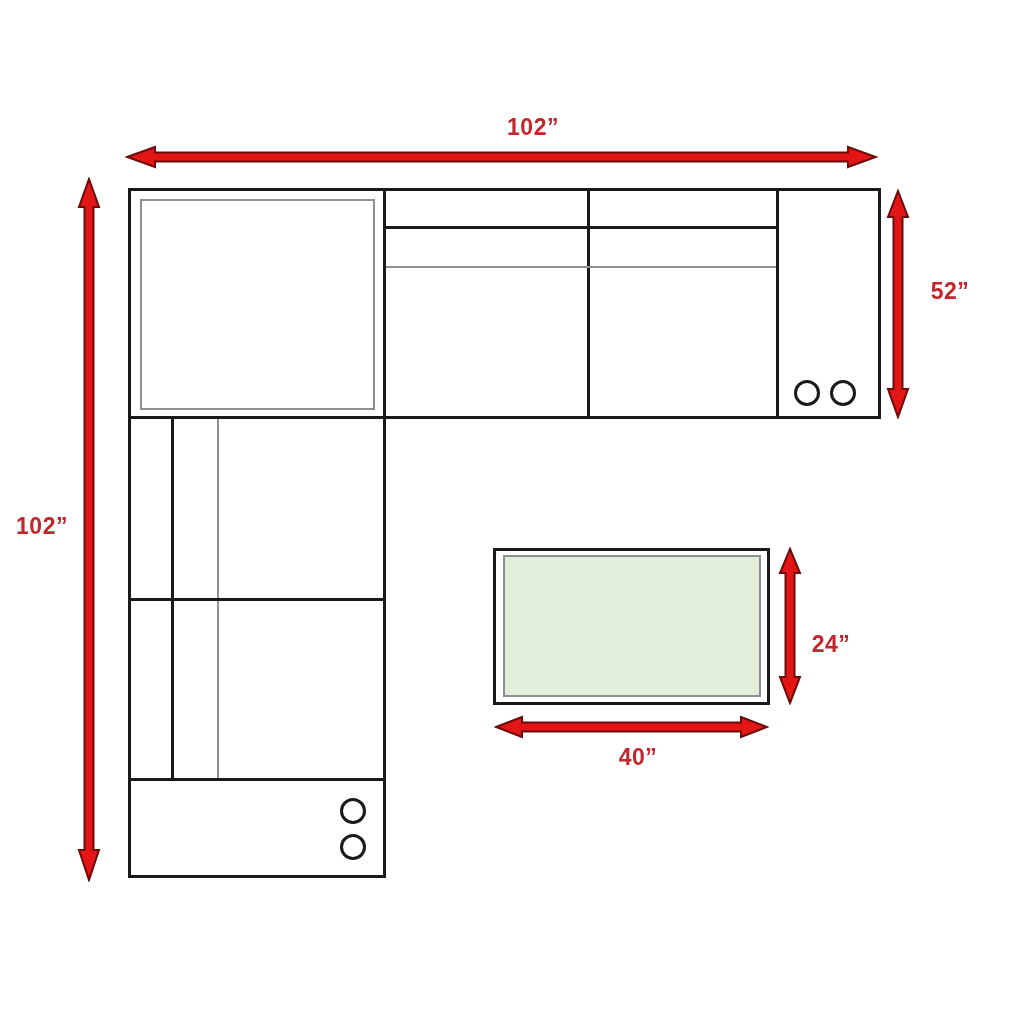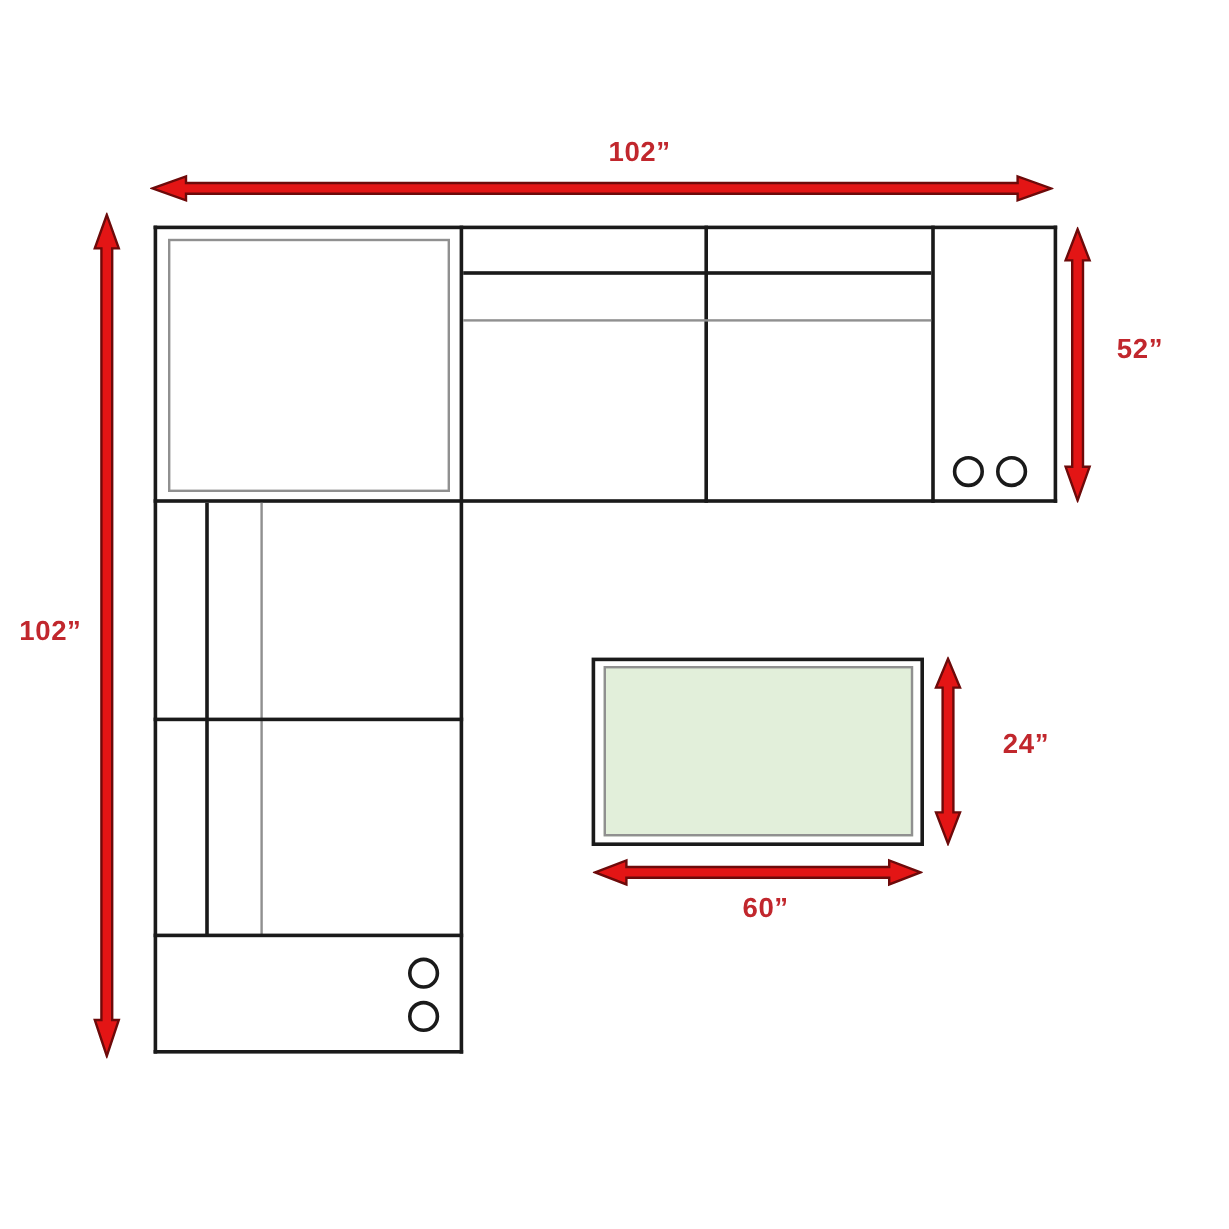--- a/index.html
+++ b/index.html
@@ -48,22 +48,22 @@
     <polygon points="12,2 22,26 16.5,26 16.5,130 22,130 12,156 2,130 7.5,130 7.5,26 2,26"></polygon>
   </svg>
 
   <svg class="arrow" style="left:494px;top:715px;" width="275" height="24" viewBox="0 0 275 24">
     <polygon points="2,12 28,2 28,7.5 247,7.5 247,2 273,12 247,22 247,16.5 28,16.5 28,22"></polygon>
   </svg>
 
   <span class="dim-label" style="left:533px;top:127px;">102”</span>
   <span class="dim-label" style="left:42px;top:526px;">102”</span>
   <span class="dim-label" style="left:950px;top:291px;">52”</span>
-  <span class="dim-label" style="left:831px;top:620px;margin-left:24px;">24”</span>
-  <span class="dim-label" style="left:638px;top:757px;">60”</span>
+  <span class="dim-label" style="left:831px;top:644px;">24”</span>
+  <span class="dim-label" style="left:638px;top:757px;">40”</span>
 
   <div class="ln" style="left:128px;top:188px;width:753px;height:3px;"></div>
   <div class="ln" style="left:128px;top:416px;width:753px;height:3px;"></div>
   <div class="ln" style="left:128px;top:188px;width:3px;height:690px;"></div>
   <div class="ln" style="left:878px;top:188px;width:3px;height:231px;"></div>
   <div class="ln" style="left:383px;top:188px;width:3px;height:690px;"></div>
   <div class="ln" style="left:128px;top:875px;width:258px;height:3px;"></div>
 
   <div class="ln" style="left:587px;top:188px;width:3px;height:231px;"></div>
   <div class="ln" style="left:776px;top:188px;width:3px;height:231px;"></div>

